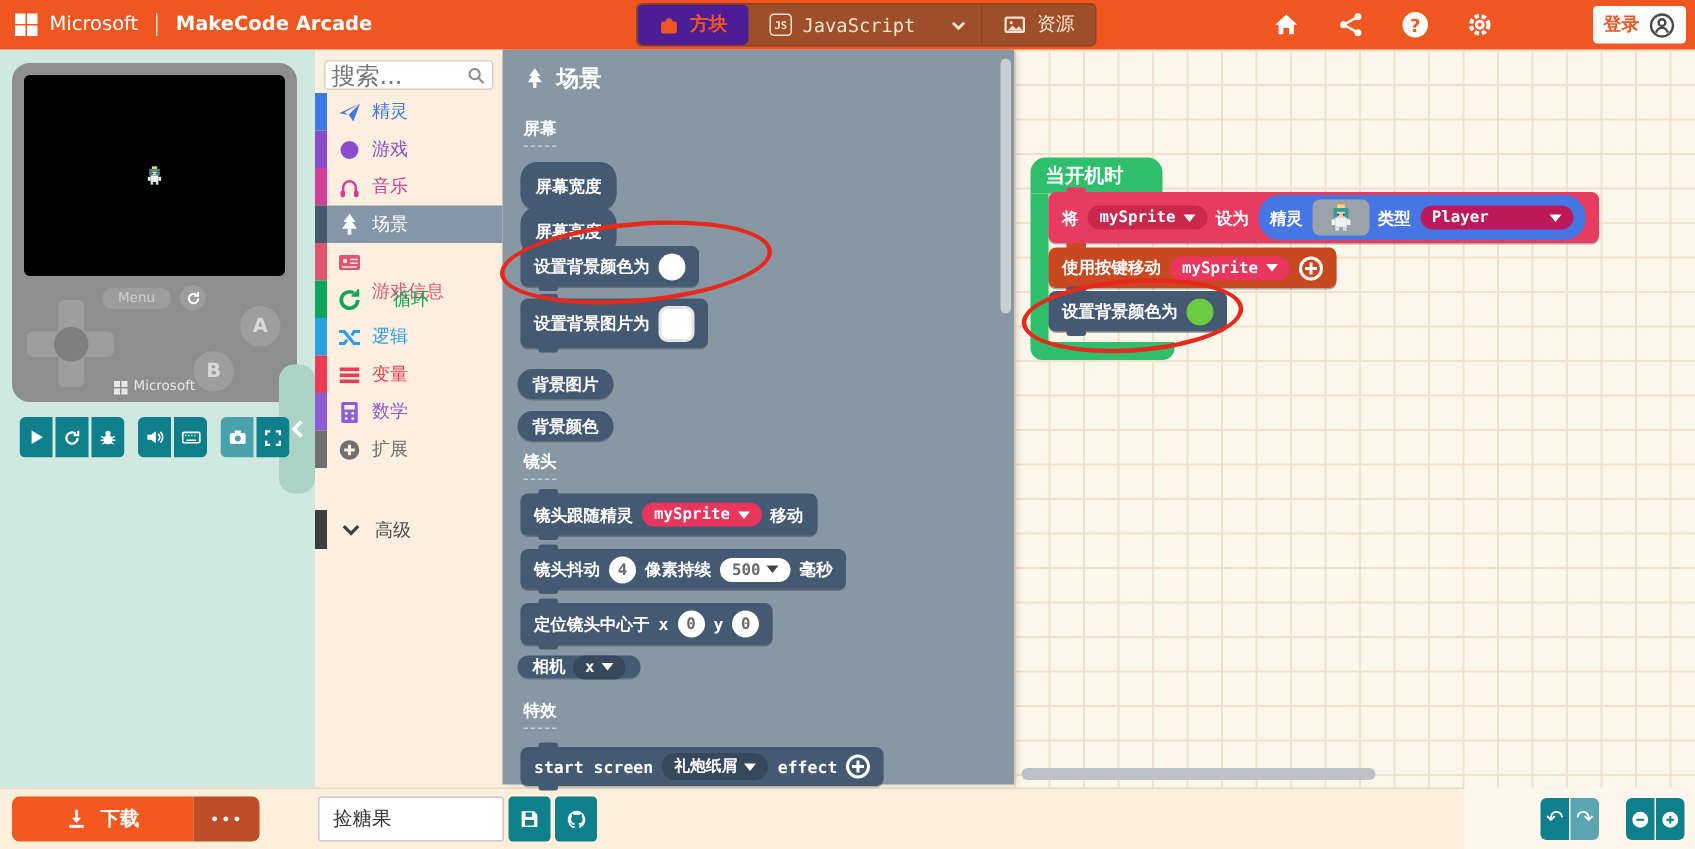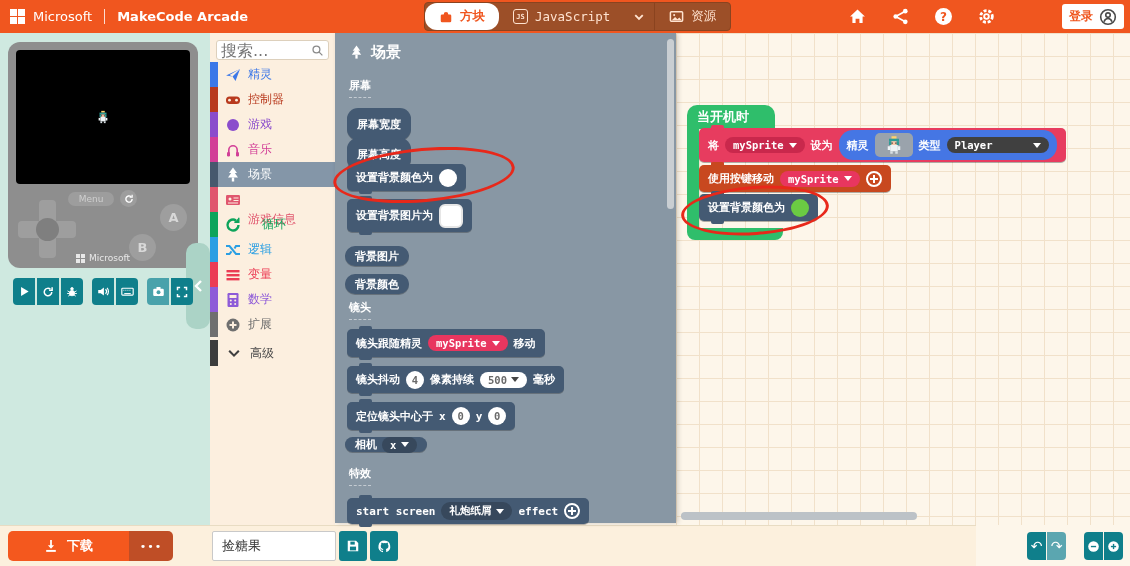--- a/index.html
+++ b/index.html
@@ -12,21 +12,21 @@
   
   #header { position:absolute; left:0; top:0; width:1130px; height:33px; background:#f0561f; display:flex; align-items:center; color:#fff; z-index:30; }
   .brand { display:flex; align-items:center; gap:8px; padding-left:10px; }
   .mslogo { display:grid; grid-template-columns:7px 7px; grid-template-rows:7px 7px; gap:1px; }
   .mslogo span { background:#fff; }
   .brand-ms { font-size:13px; }
   .brand-div { width:1px; height:15px; background:rgba(255,255,255,.8); margin:0 4px; }
   .brand-prod { font-size:13px; font-weight:bold; }
   .tabs { position:absolute; left:424px; top:2px; height:29px; display:flex; align-items:stretch; background:#9c4f28; border:1px solid #8a431f; border-radius:4px; overflow:hidden; }
   .tab { display:flex; align-items:center; gap:7px; padding:0 14px; font-size:12.5px; color:#ffe3d0; cursor:pointer; }
-  .tab.active { background:#ffffff; color:#f0561f; font-weight:bold; border-radius:12px; }
+  .tab.active { background:#4c1d95; color:#f0561f; font-weight:bold; border-radius:4px; }
   .tab-sep { width:1px; background:#8a431f; }
   .tab-caret { display:flex; align-items:center; padding:0 9px; }
   .hdr-icons { position:absolute; right:135px; display:flex; gap:26px; align-items:center; }
   .hicon { width:17px; height:17px; cursor:pointer; }
   .signin { position:absolute; right:6px; top:4px; height:25px; background:#fff; border-radius:3px; display:flex; align-items:center; gap:6px; padding:0 7px; cursor:pointer; }
   .signin-label { color:#f0561f; font-size:12px; font-weight:bold; }
 
   
   #simpanel { position:absolute; left:0; top:33px; width:210px; height:492px; background:#cfe9e0; }
   .console { position:absolute; left:8px; top:9px; width:190px; height:226px; background:#8e8e8e; border-radius:12px; }
@@ -72,21 +72,21 @@
   .fly-sec { position:absolute; color:#fff; font-size:11px; font-weight:bold; padding-bottom:4px; border-bottom:1px dashed rgba(255,255,255,.5); }
   .pill { position:absolute; display:inline-flex; align-items:center; gap:5px; height:32px; border-radius:11px; background:#445a73; color:#fff; font-size:11px; font-weight:bold; padding:0 10px; box-shadow:0 1px 0 rgba(0,0,0,.25); cursor:grab; white-space:nowrap; }
   .stmt { position:absolute; display:inline-flex; align-items:center; gap:6px; border-radius:5px; background:#445a73; color:#fff; font-size:11px; font-weight:bold; padding:0 9px; box-shadow:0 1px 0 rgba(0,0,0,.25); cursor:grab; white-space:nowrap; }
   .stmt::before { content:""; position:absolute; top:-3px; left:12px; width:13px; height:6px; border-radius:2px; background:inherit; }
   .stmt::after { content:""; position:absolute; bottom:-3px; left:12px; width:13px; height:6px; border-radius:2px; background:inherit; }
   .slot-circle { width:18px; height:18px; border-radius:50%; background:#fff; }
   .slot-square { width:24px; height:24px; border-radius:6px; background:#fff; border:2px solid #e6e6e6; }
   .dd { display:inline-flex; align-items:center; gap:5px; border-radius:11px; padding:2px 8px; font-size:10.5px; font-weight:bold; color:#fff; cursor:pointer; white-space:nowrap; }
   .dd-red { background:#e8365f; }
   .dd-slate { background:#37485c; }
-  .dd-blue { background:#404040;gap:40px; }
+  .dd-blue { background:#be185d;gap:40px; }
   .dd-red2 { background:#c9284c; }
   .caret { width:0; height:0; border-left:4px solid transparent; border-right:4px solid transparent; border-top:5px solid #fff; }
   .caret-dk { border-top-color:#454545; }
   .val { display:inline-flex; align-items:center; gap:4px; background:#fff; color:#6a6a6a; border-radius:11px; padding:2px 8px; font-size:10.5px; font-weight:bold; cursor:pointer; }
   .val-circ { background:#fff; color:#6a6a6a; border-radius:50%; min-width:18px; height:18px; display:inline-flex; align-items:center; justify-content:center; font-size:10.5px; font-weight:bold; cursor:pointer; }
   .plus-out { width:16px; height:16px; border:2px solid #fff; border-radius:50%; position:relative; flex:0 0 16px; }
   .plus-out::before, .plus-out::after { content:""; position:absolute; background:#fff; }
   .plus-out::before { left:50%; top:2px; bottom:2px; width:2px; margin-left:-1px; }
   .plus-out::after { top:50%; left:2px; right:2px; height:2px; margin-top:-1px; }
   .fly-scroll { position:absolute; left:332px; top:6px; width:7px; height:170px; background:#c9ced2; border-radius:4px; cursor:pointer; }
@@ -314,31 +314,20 @@
       <div class="cat">
         <span class="strip" style="background-color: rgb(60, 120, 232);"></span>
         <span class="cicon" style="color: rgb(60, 120, 232);">
             <svg width="16" height="16" viewBox="0 0 16 16" fill="currentColor">
               <path d="M1 8.5L15 2l-4.5 12-3-4.5zM7.5 9.5L15 2 4.5 8z"></path>
             </svg>
           </span>
         <span class="clabel" style="color: rgb(60, 120, 232);">精灵</span>
       </div>
 
-      <div class="cat">
-        <span class="strip" style="background-color: rgb(184, 58, 30);"></span>
-        <span class="cicon" style="color: rgb(184, 58, 30);">
-            <svg width="16" height="16" viewBox="0 0 16 16" fill="currentColor">
-              <rect x="1" y="4.5" width="14" height="7.5" rx="3.5"></rect>
-              <circle cx="4.5" cy="8.2" r="1.4" fill="#fcefdf"></circle>
-              <circle cx="11.5" cy="8.2" r="1.4" fill="#fcefdf"></circle>
-            </svg>
-          </span>
-        <span class="clabel" style="color: rgb(184, 58, 30);">控制器</span>
-      </div>
 
       <div class="cat">
         <span class="strip" style="background-color: rgb(138, 76, 204);"></span>
         <span class="cicon" style="color: rgb(138, 76, 204);">
             <svg width="16" height="16" viewBox="0 0 16 16" fill="currentColor">
               <circle cx="8" cy="8" r="6"></circle>
             </svg>
           </span>
         <span class="clabel" style="color: rgb(138, 76, 204);">游戏</span>
       </div>

